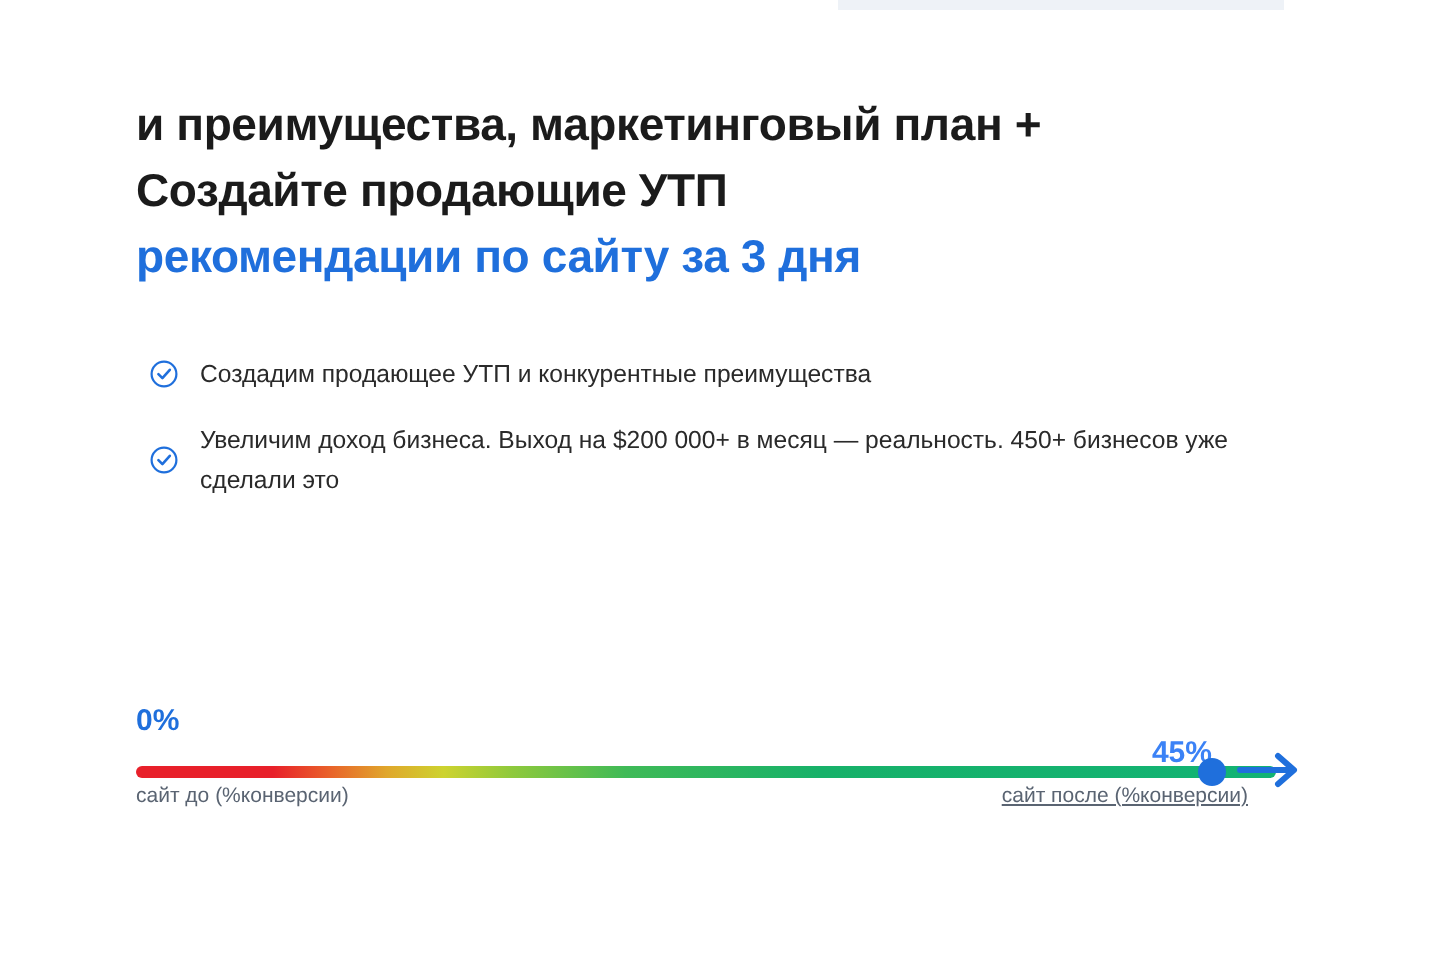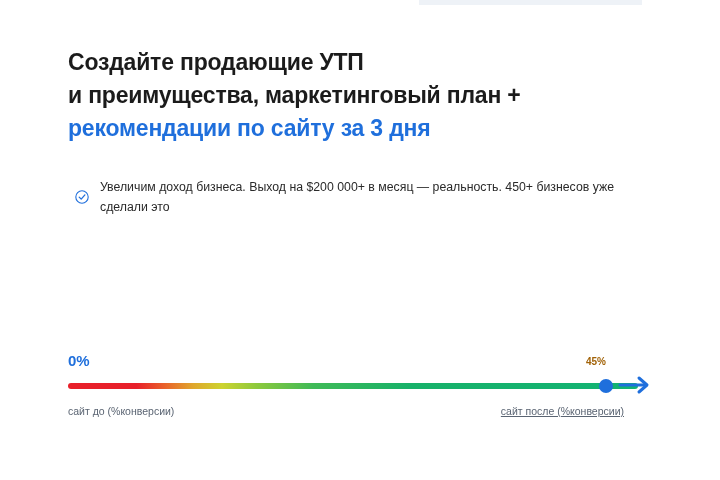--- a/index.html
+++ b/index.html
@@ -93,24 +93,24 @@
     position: absolute;
     left: 0;
     top: 0;
     font-size: 15px;
     font-weight: bold;
     color: #1f6fdc;
   }
   .label-end {
     position: absolute;
     right: 46px;
-    top: 4px;
-    font-size: 10px;
+    top: 16px;
+    font-size: 15px;
     font-weight: bold;
-    color: #a16207;
+    color: #3b82f6;
   }
   .track-wrap {
     position: relative;
     height: 12px;
     margin-top: 8px;
   }
   .track {
     position: absolute;
     left: 0;
     top: 3px;
@@ -141,21 +141,20 @@
     position: absolute;
     right: 0;
     top: -6px;
     width: 34px;
     height: 22px;
   }
   .arrow svg { display: block; }
 
   .caption-row {
     position: relative;
-    margin-top: 13px;
     height: 16px;
   }
   .caption-left {
     position: absolute;
     left: 0;
     top: 0;
     font-size: 10.5px;
     color: #5a6472;
   }
   .caption-right {
@@ -168,27 +167,36 @@
   }
 </style>
 </head>
 <body>
 
 <div class="top-strip"></div>
 
 <div class="page">
 
   <h1 class="headline">
+    <span class="line">и преимущества, маркетинговый план +</span>
     <span class="line">Создайте продающие УТП</span>
-    <span class="line">и преимущества, маркетинговый план +</span>
     <span class="line accent">рекомендации по сайту за 3 дня</span>
   </h1>
 
   <ul class="benefits">
 
+    <li class="benefit">
+      <span class="check">
+        <svg width="14" height="14" viewBox="0 0 14 14">
+          <circle cx="7" cy="7" r="6.2" fill="none" stroke="#1f6fdc" stroke-width="1.1"></circle>
+          <path d="M4.2 7.1 L6.2 9.1 L9.9 4.9" fill="none" stroke="#1f6fdc" stroke-width="1.3" stroke-linecap="round" stroke-linejoin="round"></path>
+        </svg>
+      </span>
+      <span class="text">Создадим продающее УТП и конкурентные преимущества</span>
+    </li>
 
     <li class="benefit two-line">
       <span class="check">
         <svg width="14" height="14" viewBox="0 0 14 14">
           <circle cx="7" cy="7" r="6.2" fill="none" stroke="#1f6fdc" stroke-width="1.1"></circle>
           <path d="M4.2 7.1 L6.2 9.1 L9.9 4.9" fill="none" stroke="#1f6fdc" stroke-width="1.3" stroke-linecap="round" stroke-linejoin="round"></path>
         </svg>
       </span>
       <span class="text">Увеличим доход бизнеса. Выход на $200 000+ в месяц — реальность. 450+ бизнесов уже сделали это</span>
     </li>

